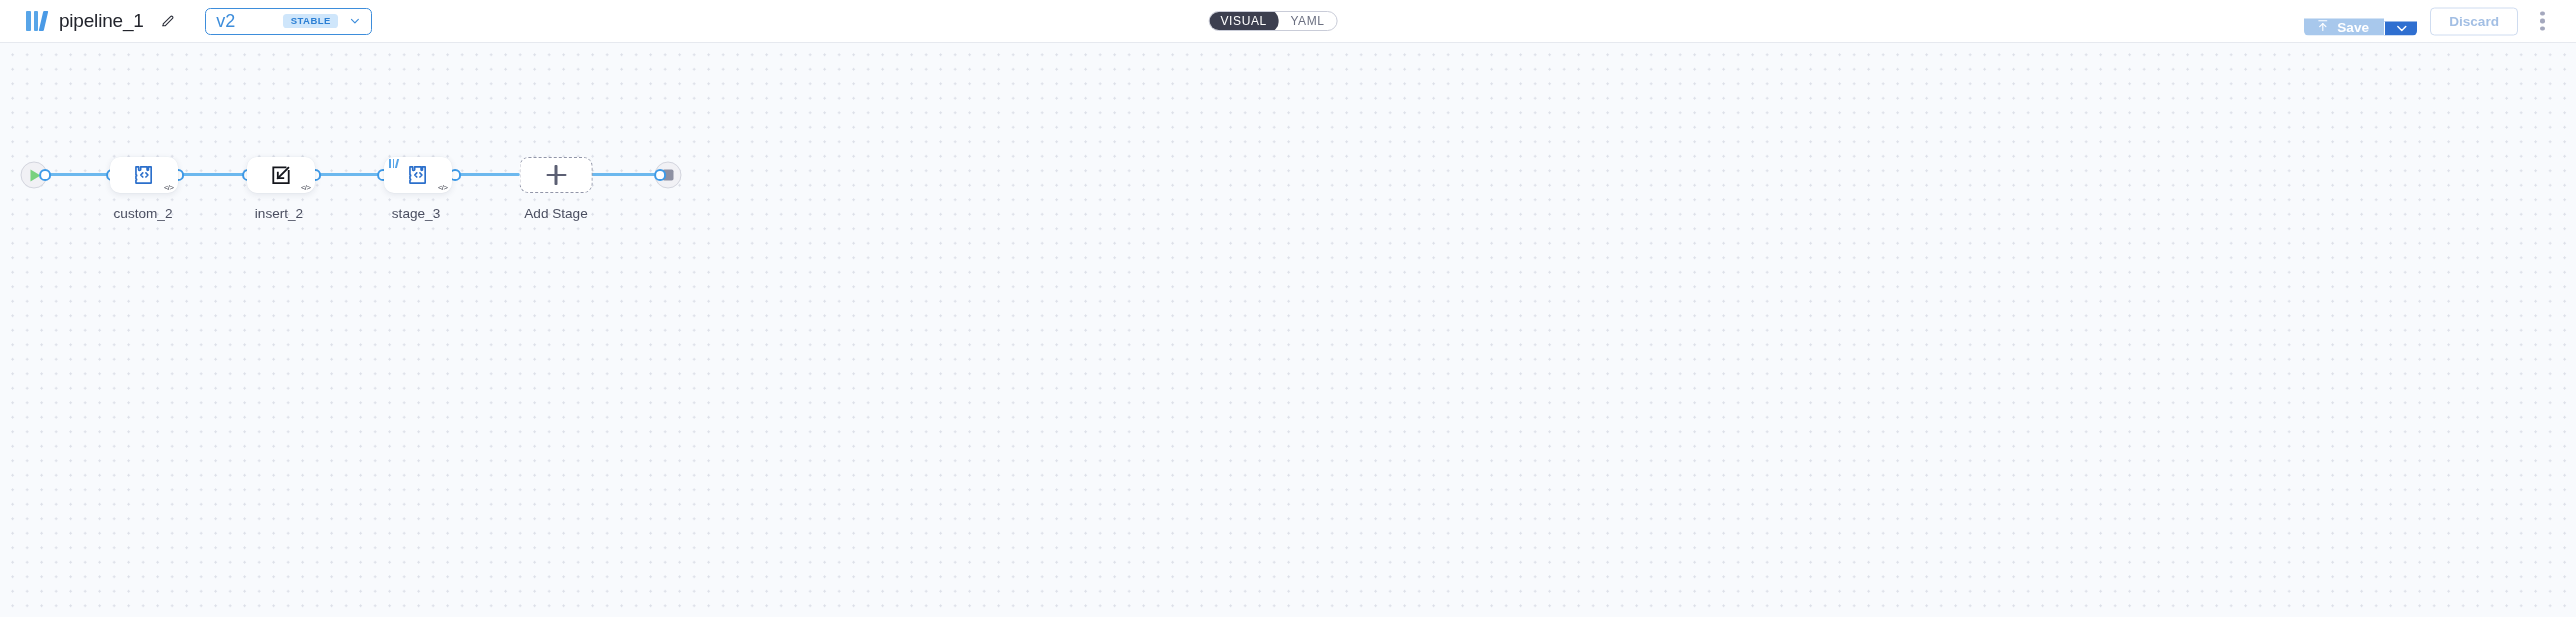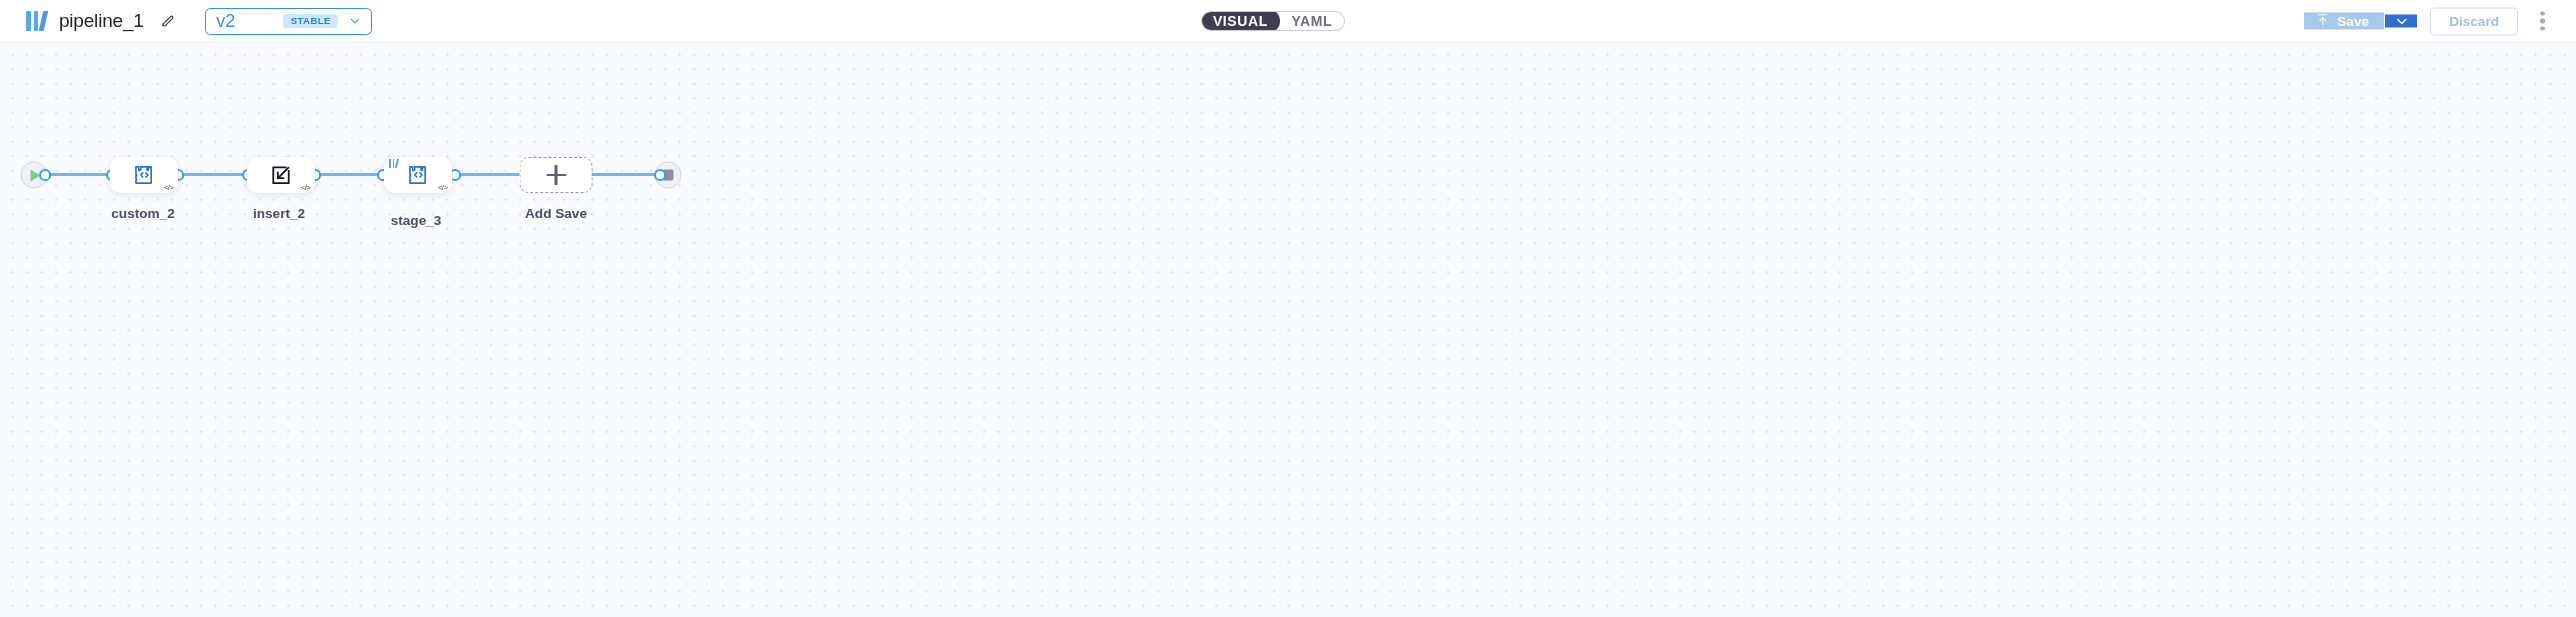--- a/index.html
+++ b/index.html
@@ -115,22 +115,22 @@
     align-items: center;
     height: 20px;
     border: 0.9px solid #c9ccd8;
     border-radius: 10px;
     background: #ffffff;
     overflow: hidden;
     padding: 0;
     cursor: pointer;
   }
   .view-toggle .seg {
-    font-size: 14px;
-    font-weight: bold;
+    font-size: 12px;
+    font-weight: normal;
     letter-spacing: 0.6px;
     height: 20px;
     line-height: 20px;
     padding: 0 11.8px;
     color: #6b6f80;
     border-radius: 10px;
     cursor: pointer;
     white-space: nowrap;
   }
   .view-toggle .seg.active {
@@ -147,21 +147,21 @@
     right: 18px;
     top: 50%;
     transform: translateY(-50%);
     display: flex;
     align-items: center;
     gap: 0;
   }
 
   .save-group {
     display: flex;
-    align-items: center;
+    align-items: flex-end;
     height: 28px;
     border-radius: 4.5px;
     overflow: hidden;
     margin-right: 12.7px;
   }
   .save-btn {
     background: #a8c8ec;
     color: #ffffff;
     font-size: 13.6px;
     font-weight: bold;
@@ -360,21 +360,20 @@
   .add-plus::after  { top: 0; left: 8.8px; height: 20px; width: 2.4px; }
 
   
   .node-label {
     position: absolute;
     transform: translateX(-50%);
     font-size: 13.6px;
     color: #4a4e60;
     white-space: nowrap;
     text-align: center;
-    font-weight: bold;
   }
 </style>
 </head>
 <body>
 
 <div class="header">
 
   <div class="header-left">
 
     <span class="logo">
@@ -495,21 +494,21 @@
     </span>
     <span class="node-icon">
       <svg width="24.5" height="24.5" viewBox="0 0 28 28" fill="none" stroke="#2b6fcb" stroke-width="1.9" stroke-linecap="round" stroke-linejoin="round">
         <path d="M10.2 4.8h7.3v3.1c0 .9 1.6 1.1 1.6 0V4.8h3.1v18.4H4.8v-3.2c1.1 0 1.1-1.6 0-1.6v-3.1c1.1 0 1.1-1.7 0-1.7V4.8h3.1v3.1c0 1.1 2.3.9 2.3 0z"></path>
         <polyline points="12.6 11.6 10.3 14 12.6 16.3"></polyline>
         <polyline points="16.2 11.6 18.5 14 16.2 16.3"></polyline>
       </svg>
     </span>
     <span class="node-codebadge">&lt;/&gt;</span>
   </div>
-  <div class="node-label" style="left:416px; top:170px;">stage_3</div>
+  <div class="node-label" style="left:416px; top:163px;">stage_3</div>
 
   <div class="add-stage" style="left:556px; top:132px;">
     <span class="add-plus"></span>
   </div>
-  <div class="node-label" style="left:556px; top:163px;">Add Save</div>
+  <div class="node-label" style="left:556px; top:163px;">Add Stage</div>
 
 </div>
 
 
 </body></html>

